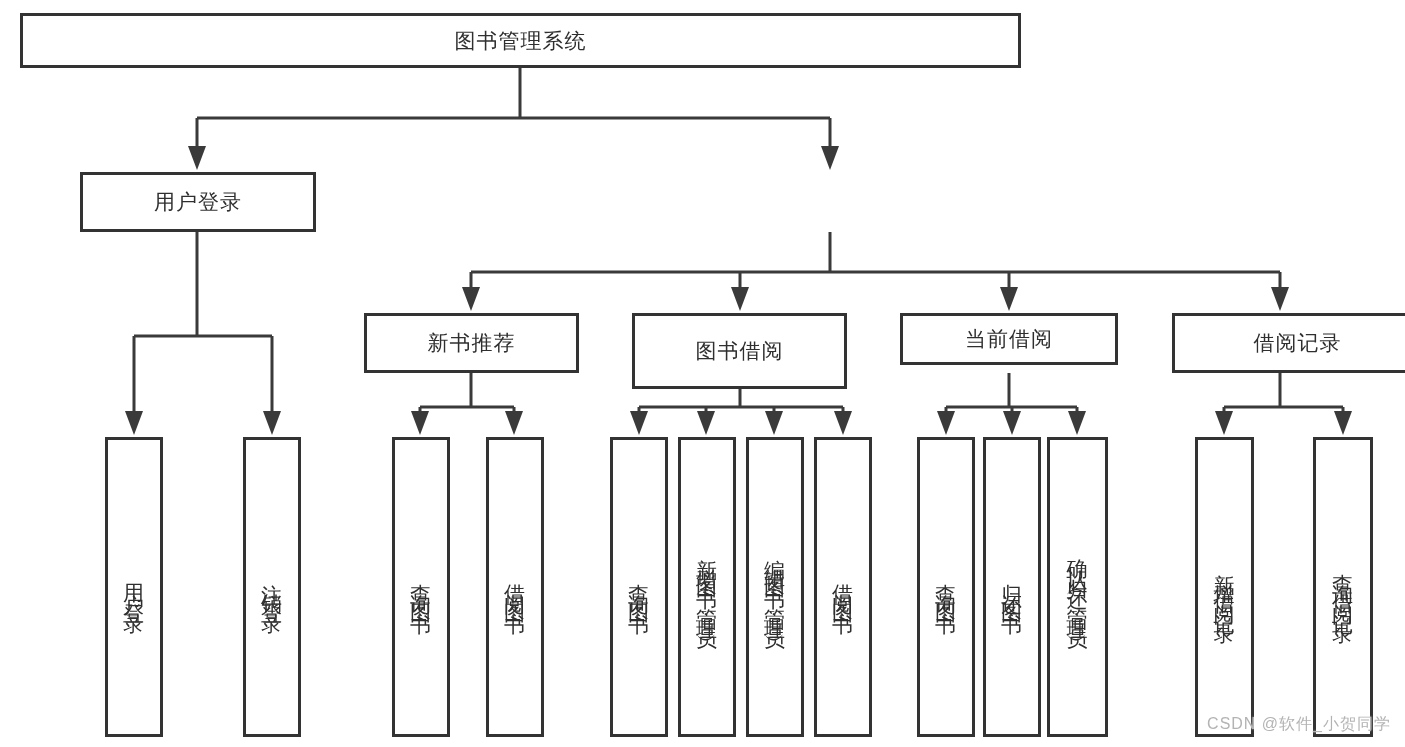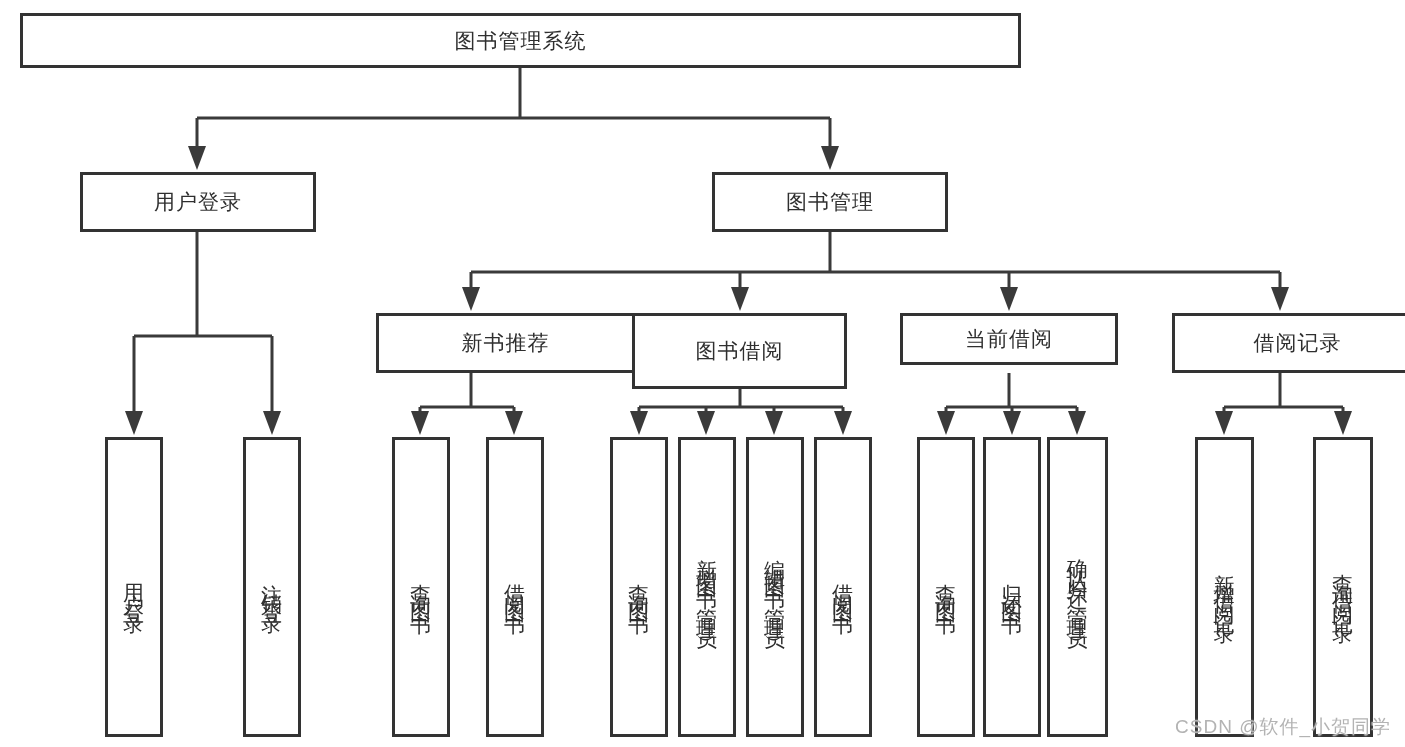--- a/index.html
+++ b/index.html
@@ -57,21 +57,21 @@
     font-size: 21px;
     letter-spacing: 10px;
     color: var(--text);
     line-height: 1;
     white-space: nowrap;
   }
   .watermark {
     position: absolute;
     right: 14px;
     top: 714px;
-    font-size: 19px;
+    font-size: 16px;
     letter-spacing: 1px;
     color: var(--watermark);
     text-shadow: 0 0 2px rgba(255,255,255,0.85);
     z-index: 5;
     white-space: nowrap;
   }
 </style>
 </head>
 <body>
 
@@ -113,25 +113,22 @@
     <polygon class="ar" points="1334,411 1352,411 1343,435"></polygon>
   </svg>
 
   <div class="hbox" style="left:20px;top:13px;width:1001px;height:55px">
     <span>图书管理系统</span>
   </div>
 
   <div class="hbox" style="left:80px;top:172px;width:236px;height:60px">
     <span>用户登录</span>
   </div>
-  <div class="hbox" style="left:712px;top:172px;width:236px;height:60px">
-    <span>图书管理</span>
-  </div>
 
-  <div class="hbox" style="left:376px;top:313px;width:259px;height:60px">
+  <div class="hbox" style="left:364px;top:313px;width:215px;height:60px">
     <span>新书推荐</span>
   </div>
   <div class="hbox" style="left:632px;top:313px;width:215px;height:76px">
     <span>图书借阅</span>
   </div>
   <div class="hbox" style="left:900px;top:313px;width:218px;height:52px">
     <span>当前借阅</span>
   </div>
   <div class="hbox" style="left:1172px;top:313px;width:251px;height:60px">
     <span>借阅记录</span>

